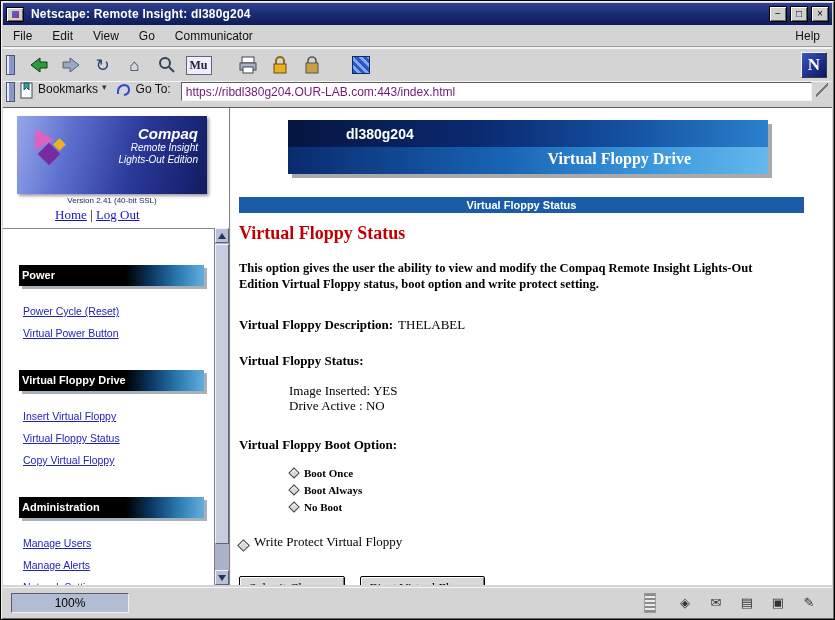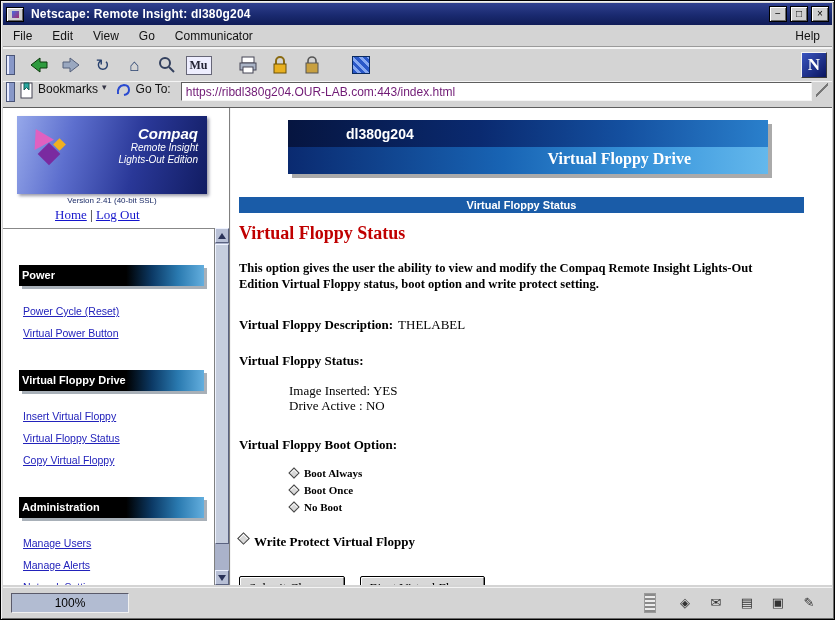--- a/index.html
+++ b/index.html
@@ -130,21 +130,21 @@
   .intro { margin-top:16px; width:555px; font-size:12.5px; font-weight:bold; line-height:1.3; }
   .desc-line { margin-top:24px; font-size:13px; }
   .desc-line b { margin-right:5px; }
   .status-label { margin-top:20px; font-size:13px; font-weight:bold; }
   .status-lines { margin:14px 0 0 50px; font-size:13px; line-height:15px; }
   .boot-label { margin-top:24px; font-size:13px; font-weight:bold; }
   .boot-group { margin:12px 0 0 50px; }
   .radio-row { display:flex; align-items:center; height:17px; font-size:11px; font-weight:bold; cursor:pointer; }
   .radio { width:8px; height:8px; background:#d8d8d8; border:1px solid #444;
            box-shadow:inset 1px 1px 0 #fff; transform:rotate(45deg); margin:0 6px 0 1px; flex:0 0 auto; }
-  .wp-row { margin-top:18px; display:flex; align-items:flex-start; font-size:13px; font-weight:bold; cursor:pointer; }
+  .wp-row { margin-top:18px; display:flex; align-items:flex-end; font-size:13px; font-weight:normal; cursor:pointer; }
   .checkbox { width:9px; height:9px; background:#d8d8d8; border:1px solid #444;
               box-shadow:inset 1px 1px 0 #fff; transform:rotate(45deg); margin-right:6px; flex:0 0 auto; }
   .buttons-row { margin-top:26px; display:flex; gap:15px; }
   .form-btn { font-family:"Liberation Serif",serif; font-size:13px; color:#000;
               background:#d8d8d8; border:1px solid #000; border-radius:2px; padding:3px 9px;
               box-shadow:inset 1px 1px 0 #fff, inset -1px -1px 0 #7a7a7a; cursor:pointer; }
 
   
   .statusbar { position:absolute; left:2px; right:2px; bottom:2px; height:30px;
                display:flex; align-items:center; border-top:1px solid #f4f4f4;gap:8px; }
@@ -335,25 +335,25 @@
       <div class="status-lines">
         <div>Image Inserted: YES</div>
         <div>Drive Active : NO</div>
       </div>
 
       <div class="boot-label">Virtual Floppy Boot Option:</div>
 
       <div class="boot-group">
         <div class="radio-row">
           <div class="radio"></div>
-          <span>Boot Always</span>
+          <span>Boot Once</span>
         </div>
         <div class="radio-row">
           <div class="radio"></div>
-          <span>Boot Once</span>
+          <span>Boot Always</span>
         </div>
         <div class="radio-row">
           <div class="radio"></div>
           <span>No Boot</span>
         </div>
       </div>
 
       <div class="wp-row">
         <div class="checkbox"></div>
         <span>Write Protect Virtual Floppy</span>

